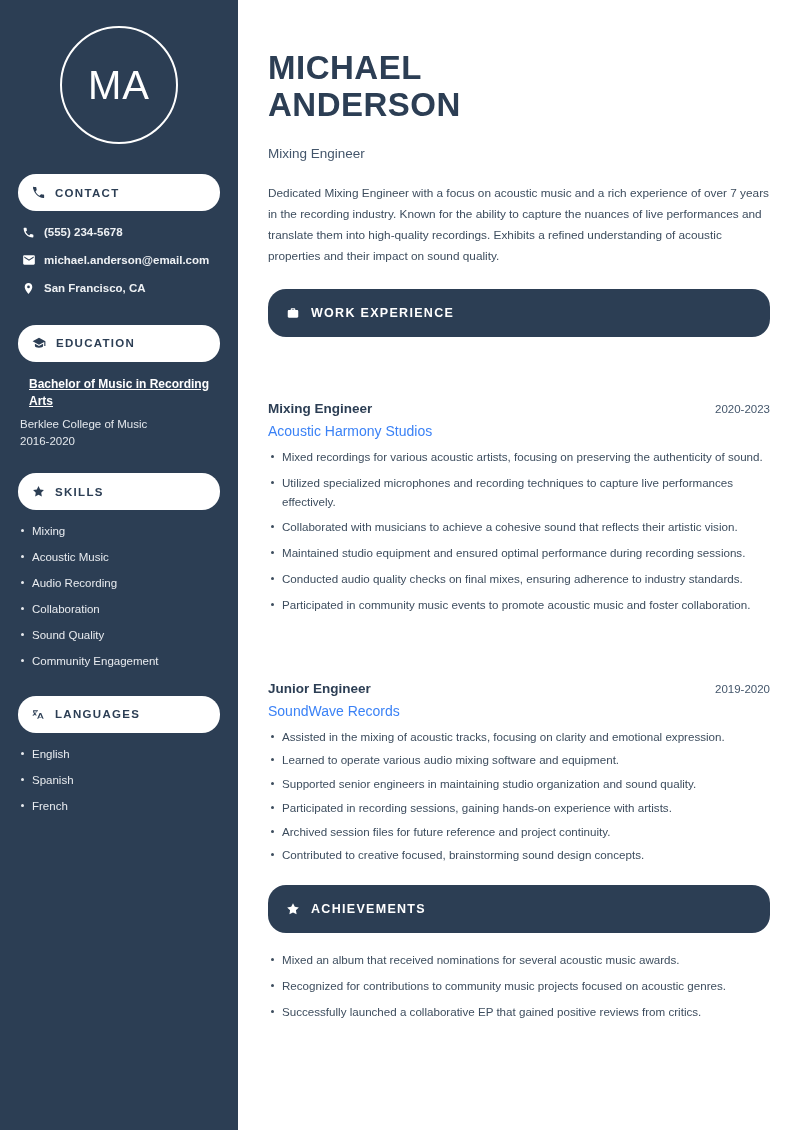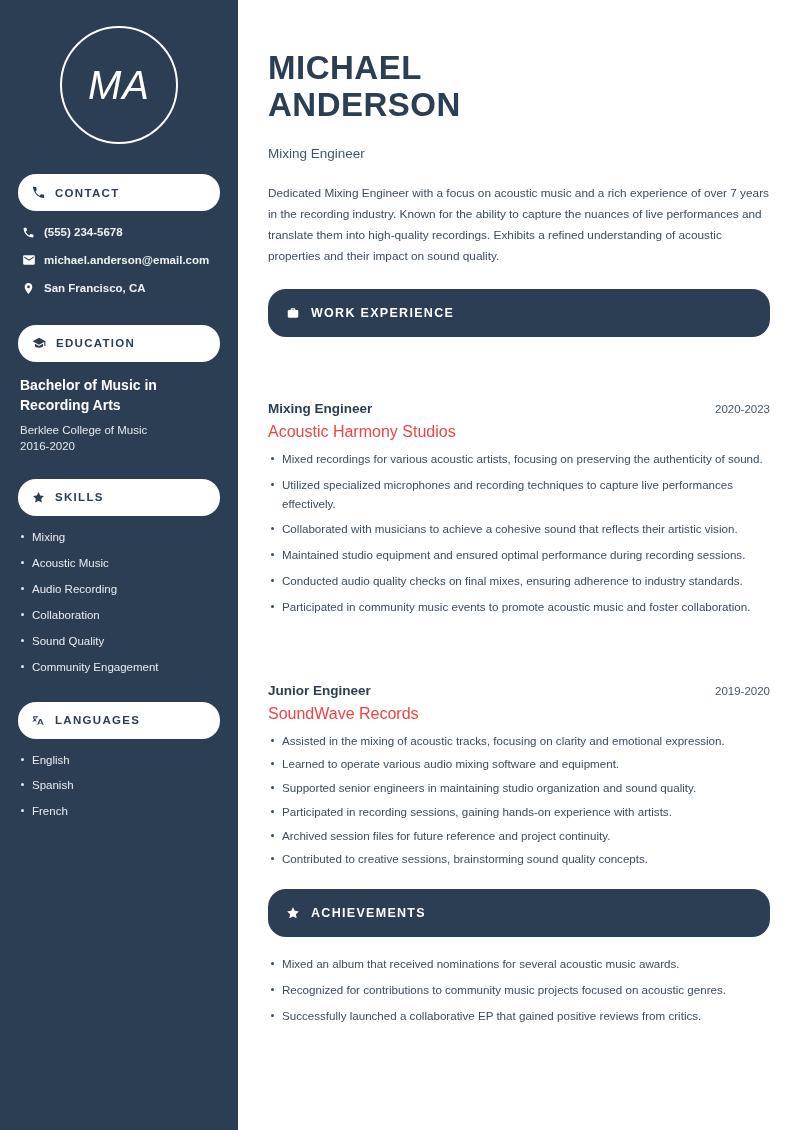--- a/index.html
+++ b/index.html
@@ -43,21 +43,20 @@
     height: 118px;
     border-radius: 50%;
     border: 2px solid #ffffff;
     display: flex;
     align-items: center;
     justify-content: center;
     font-size: 40px;
     letter-spacing: 1px;
     font-weight: 400;
     color: #ffffff;
-    font-style: italic;
   }
 
   .pill {
     background: #ffffff;
     color: #2c3e54;
     border-radius: 18px;
     height: 37px;
     display: flex;
     align-items: center;
     padding: 0 14px;
@@ -84,25 +83,26 @@
   .contact-row .c-icon {
     width: 22px;
     min-width: 22px;
     display: flex;
     align-items: center;
     color: #ffffff;
   }
   .contact-row .c-text { line-height: 1.3; font-weight: bold; }
 
   .edu-degree {
-    font-size: 14px;
+    font-size: 12px;
     font-weight: bold;
     color: #ffffff;
     line-height: 1.42;
-    margin: 4px 0 6px 2px;
+    margin: 4px 0 6px 11px;
+    text-decoration: underline;
   }
   .edu-school, .edu-years {
     font-size: 11.5px;
     color: #e3e7ec;
     line-height: 1.45;
     margin-left: 2px;
   }
   .edu-years { margin-bottom: 2px; }
 
   .side-list {
@@ -188,22 +188,22 @@
     font-size: 13.5px;
     font-weight: bold;
     color: #2c3e54;
   }
   .job-dates {
     font-size: 11.5px;
     color: #44566b;
     margin-top: 48px;
   }
   .job-company {
-    font-size: 16px;
-    color: #ef4444;
+    font-size: 14px;
+    color: #3b82f6;
     margin-top: 7px;
     margin-bottom: 9px;
   }
   .bullets {
     list-style: none;
     margin: 0 0 20px 0;
     padding: 0 0 0 14px;
   }
   .bullets li {
     position: relative;
@@ -369,21 +369,21 @@
         <span class="job-role">Junior Engineer</span>
         <span class="job-dates">2019-2020</span>
       </div>
       <div class="job-company">SoundWave Records</div>
       <ul class="bullets tight">
         <li>Assisted in the mixing of acoustic tracks, focusing on clarity and emotional expression.</li>
         <li>Learned to operate various audio mixing software and equipment.</li>
         <li>Supported senior engineers in maintaining studio organization and sound quality.</li>
         <li>Participated in recording sessions, gaining hands-on experience with artists.</li>
         <li>Archived session files for future reference and project continuity.</li>
-        <li>Contributed to creative sessions, brainstorming sound quality concepts.</li>
+        <li>Contributed to creative focused, brainstorming sound design concepts.</li>
       </ul>
     </div>
 
     <div class="section-bar">
       <span class="sb-icon">
         <svg width="14" height="14" viewBox="0 0 24 24" fill="currentColor">
             <path d="M12 2l3.1 6.3 6.9 1-5 4.9 1.2 6.9L12 17.8 5.8 21.1 7 14.2 2 9.3l6.9-1L12 2z"></path>
           </svg>
       </span>
       <span>ACHIEVEMENTS</span>

